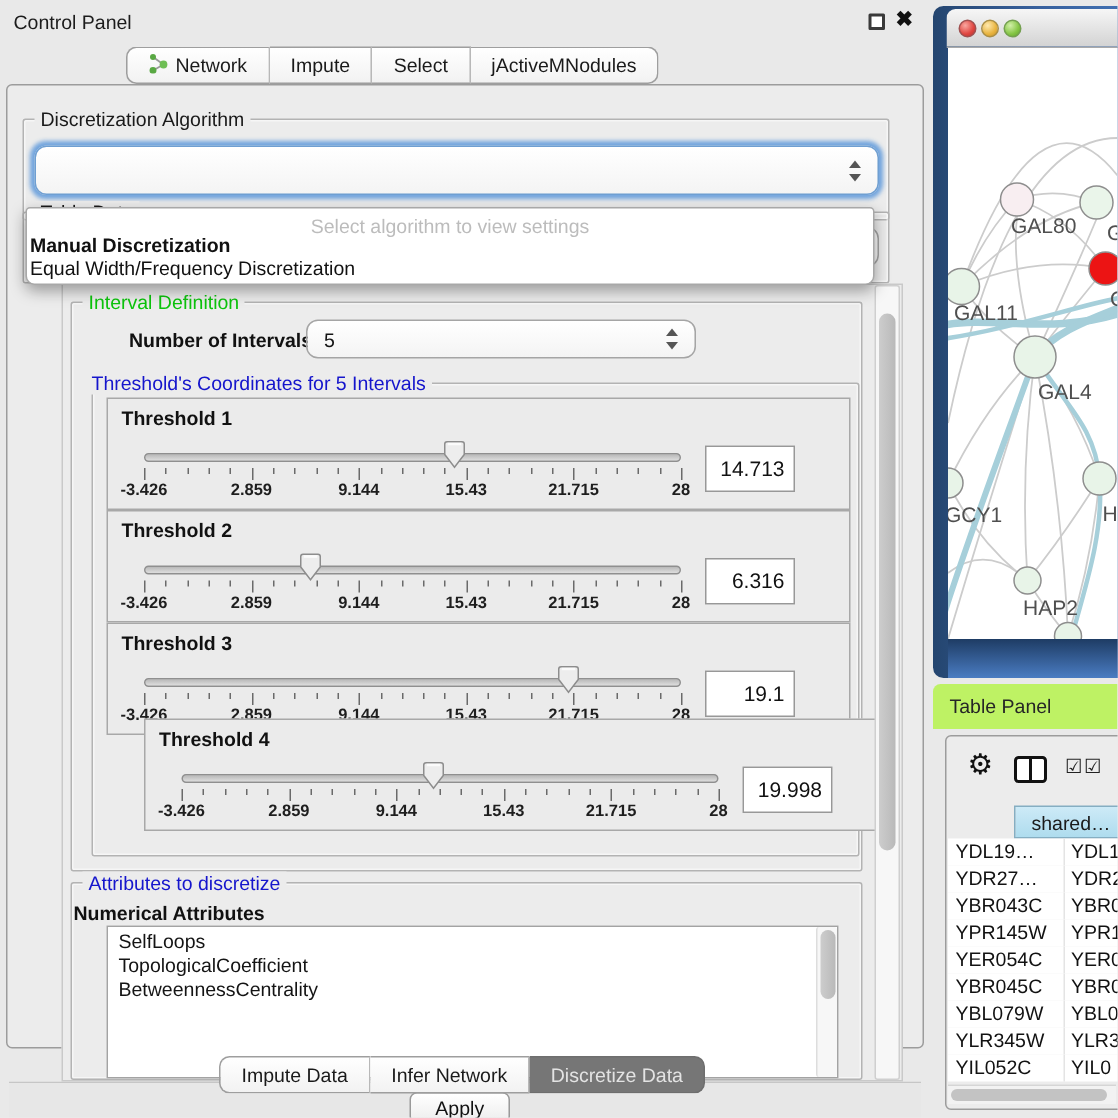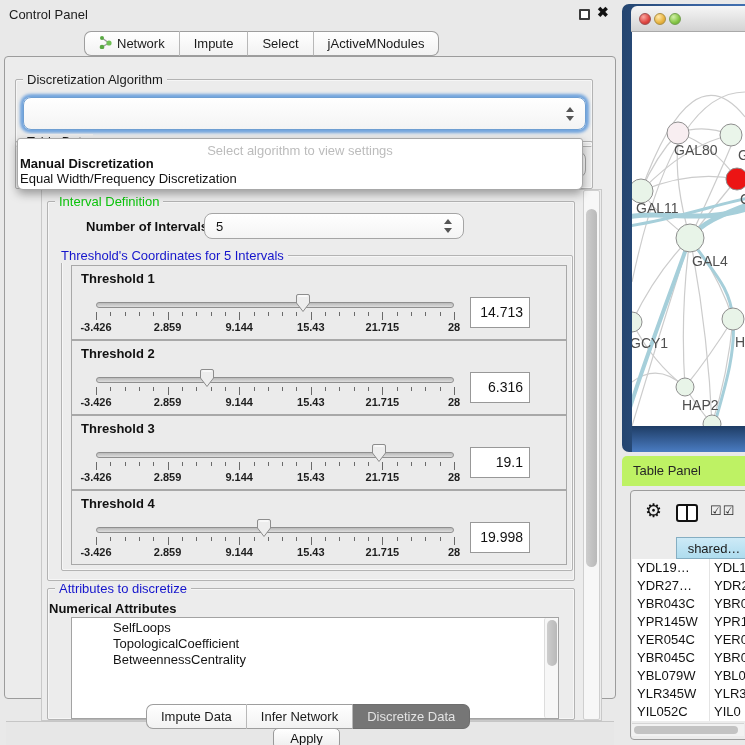--- a/index.html
+++ b/index.html
@@ -55,21 +55,21 @@
   .thr-label { position:absolute; left:9px; top:5px; font-size:13px; font-weight:bold; color:#111; }
   .thr-track { position:absolute; left:24px; top:36px; width:358px; height:6px; border-radius:3px;
                background:linear-gradient(#b9b9b9,#dedede); border:1px solid #8f8f8f; }
   .thr-thumb { position:absolute; top:27px; width:16px; height:20px; }
   .tick { position:absolute; width:1px; background:#6a6a6a; }
   .tick-label { position:absolute; width:64px; text-align:center; font-size:11px; font-weight:bold; color:#1e1e1e; }
   .thr-value { position:absolute; left:398px; top:31px; width:60px; height:31px; background:#fff; border:1px solid #989898;
                font-size:14px; color:#111; text-align:right; line-height:29px; padding-right:6px; }
 
   .list-box { position:absolute; background:#fff; border:1px solid #a3a3a3; overflow:hidden; }
-  .list-item { font-size:13px; color:#141414; padding-left:7px; height:16px; line-height:16px; white-space:nowrap;margin-left:34px; }
+  .list-item { font-size:13px; color:#141414; padding-left:7px; height:16px; line-height:16px; white-space:nowrap; }
 
   .apply-btn { position:absolute; left:268px; top:671px; width:67px; height:21px; background:linear-gradient(#ffffff,#ededed);
                border:1px solid #9a9a9a; border-radius:5px; font-size:13px; color:#111; text-align:center; line-height:19px; }
   .bottom-strip { position:absolute; left:1px; right:1px; top:664px; height:34px; background:#e7e7e7; border-top:1px solid #c6c6c6; border-radius:0 0 4px 4px; }
 
   
   .net-window { position:absolute; left:622px; top:4px; width:130px; height:448px; border-radius:7px 0 0 7px;
                 background:linear-gradient(90deg,#24456f 0%, #38619e 55%, #4272b4 100%); }
   .net-titlebar { position:absolute; left:9px; right:0; top:2px; height:26px; border-radius:6px 0 0 0;
                   background:linear-gradient(#f6f6f6,#d3d3d3); border-bottom:1px solid #a9a9a9; }
@@ -271,21 +271,21 @@
           <div class="tick-label" style="left: 135.2px; top: 55px;">9.144</div>
           <div class="tick-label" style="left: 206.8px; top: 55px;">15.43</div>
           <div class="tick-label" style="left: 278.4px; top: 55px;">21.715</div>
           <div class="tick-label" style="left: 350px; top: 55px;">28</div>
           <div class="thr-thumb" style="left: 298.814px;"><svg width="16" height="20" viewBox="0 0 16 20">
               <path d="M3,1.5 L13,1.5 Q14.5,1.5 14.5,3 L14.5,10 L8,18.5 L1.5,10 L1.5,3 Q1.5,1.5 3,1.5 Z" fill="#ededed" stroke="#8d8d8d" stroke-width="1"></path>
               <path d="M3.5,3 L12.5,3" stroke="#fbfbfb" stroke-width="1.6"></path>
             </svg></div>
           <div class="thr-value">19.1</div>
         </div>
-        <div class="thr-panel" style="top: 433px;">
+        <div class="thr-panel" style="top: 422px; margin-left: 25px;">
           <div class="thr-label">Threshold 4</div>
           <div class="thr-track"></div>
           <div class="tick" style="left: 24px; top: 46px; height: 8px;"></div>
           <div class="tick" style="left: 38.32px; top: 46px; height: 4px;"></div>
           <div class="tick" style="left: 52.64px; top: 46px; height: 4px;"></div>
           <div class="tick" style="left: 66.96px; top: 46px; height: 4px;"></div>
           <div class="tick" style="left: 81.28px; top: 46px; height: 4px;"></div>
           <div class="tick" style="left: 95.6px; top: 46px; height: 8px;"></div>
           <div class="tick" style="left: 109.92px; top: 46px; height: 4px;"></div>
           <div class="tick" style="left: 124.24px; top: 46px; height: 4px;"></div>

